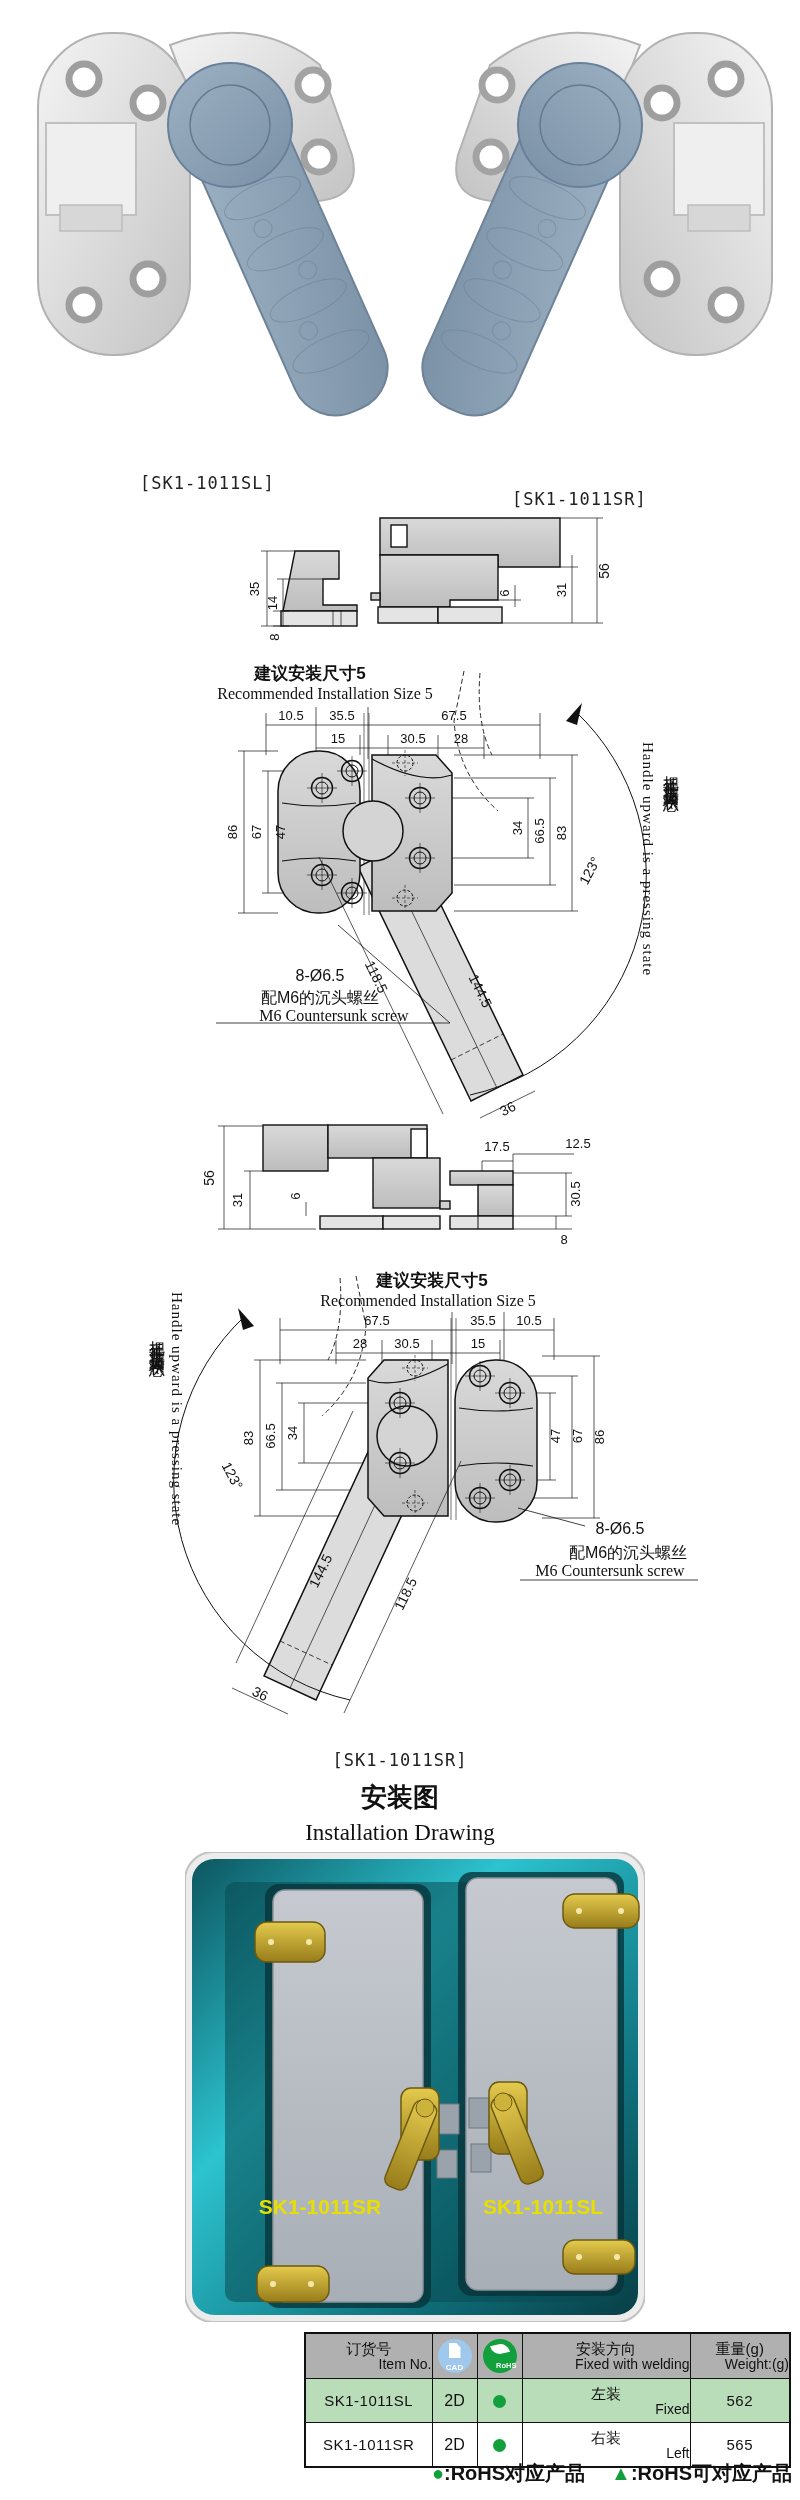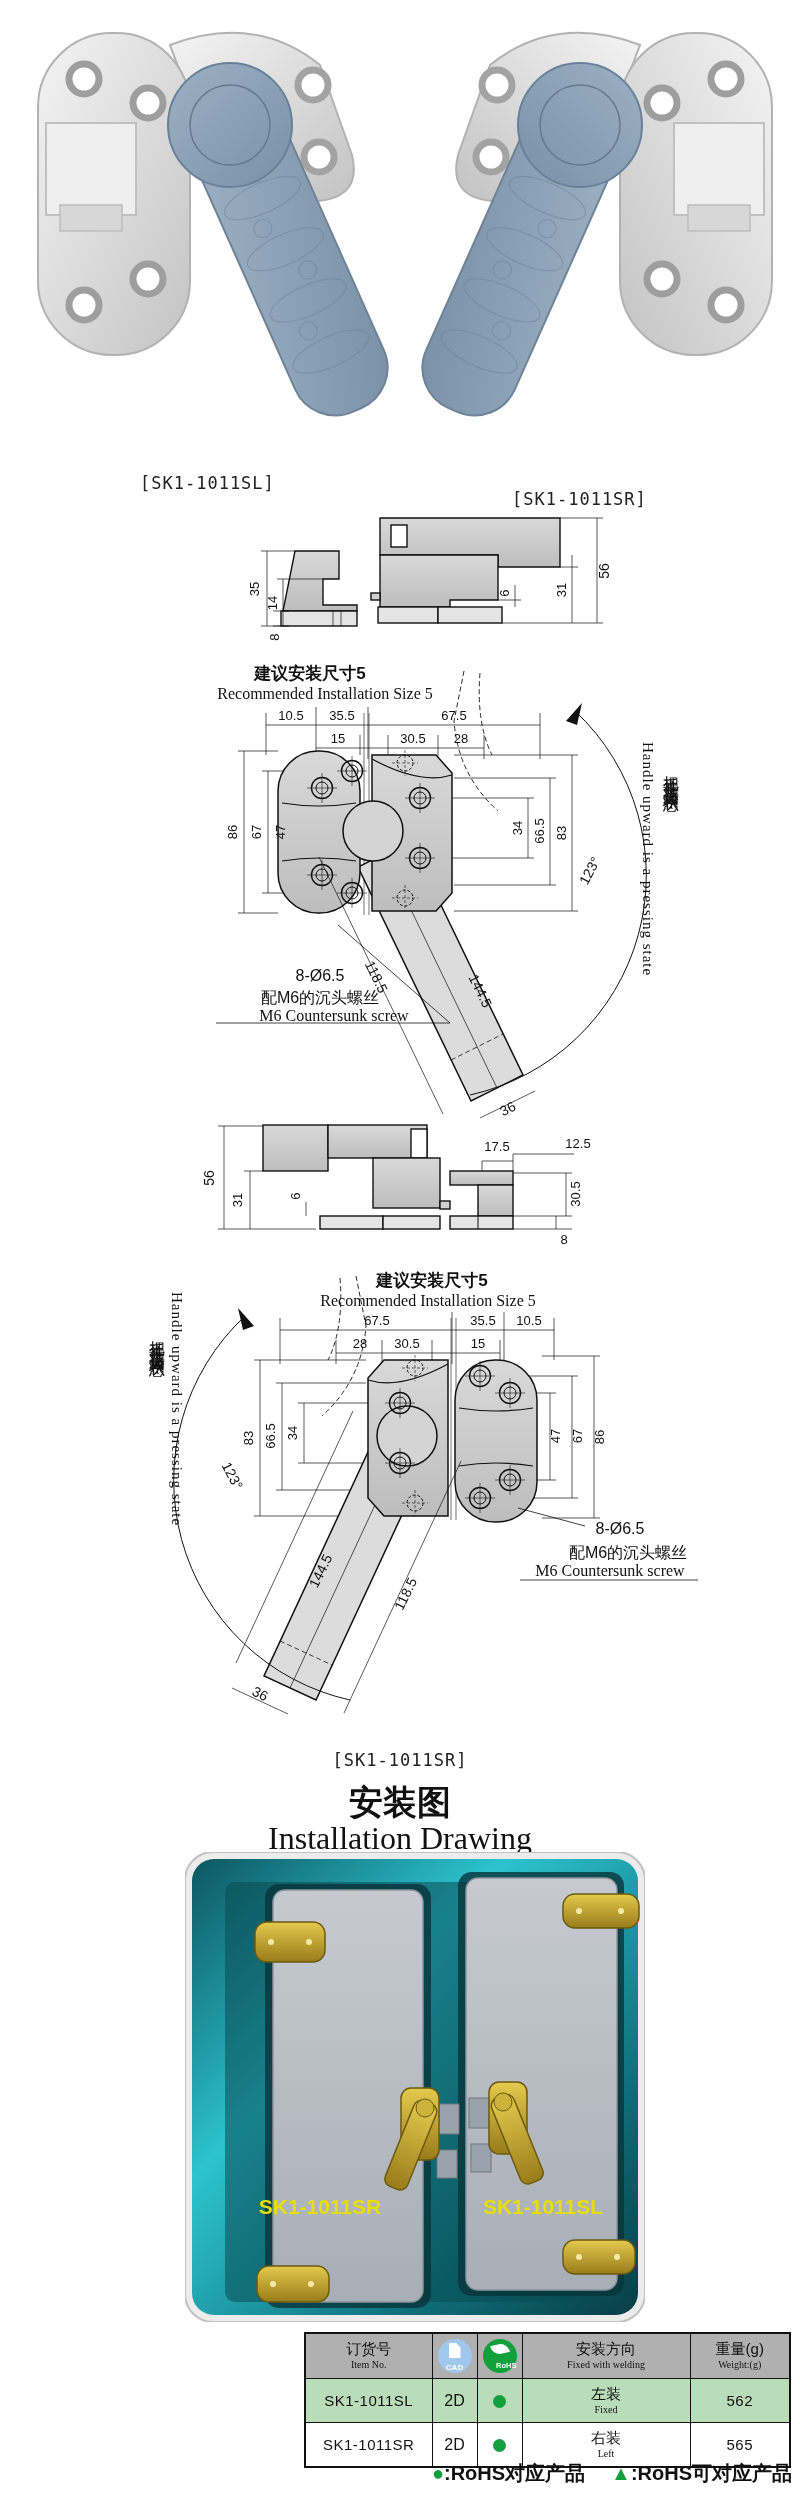--- a/index.html
+++ b/index.html
@@ -3,39 +3,39 @@
 <meta charset="utf-8">
 <style>
   html,body{margin:0;padding:0;background:#fff;}
   .page{position:relative;width:800px;height:2484px;background:#fff;overflow:hidden;
         font-family:"Liberation Sans",sans-serif;color:#111;}
   .abs{position:absolute;}
   .bracket{font-family:"DejaVu Sans Mono",monospace;font-size:17px;letter-spacing:1px;color:#222;}
   .center{text-align:center;width:100%;}
   .vtext{writing-mode:vertical-rl;text-orientation:mixed;font-size:16px;color:#111;letter-spacing:2px;}
   .vtext-en{writing-mode:vertical-rl;font-family:"Liberation Serif",serif;font-size:15px;color:#111;letter-spacing:1px;}
-  .title-zh{font-size:34px;font-weight:bold;color:#111;}
-  .title-en{font-family:"Liberation Serif",serif;font-size:32px;color:#111;}
+  .title-zh{font-size:26px;font-weight:bold;color:#111;}
+  .title-en{font-family:"Liberation Serif",serif;font-size:23px;color:#111;}
   svg text{fill:#111;}
   .dim{font:13px "Liberation Sans",sans-serif;}
   .dim14{font:14px "Liberation Sans",sans-serif;}
   .tzh{font:bold 17px "Liberation Sans",sans-serif;}
   .ten{font:16px "Liberation Serif",serif;}
   .nzh{font:16px "Liberation Sans",sans-serif;}
   .nen{font:16px "Liberation Serif",serif;}
   .doorlbl{font:bold 21px "Liberation Sans",sans-serif;fill:#e8df00;}
   
   .spec{border-collapse:collapse;table-layout:fixed;width:486px;background:#fff;}
   .spec td{border:1.6px solid #111;text-align:center;vertical-align:middle;padding:0;}
   .spec{border:2.5px solid #111;}
   .hdr td{background:#b0b0b0;height:44px;}
   .row1 td{background:#b9dcb9;height:43px;}
   .row2 td{background:#ffffff;height:43px;}
   .cell-zh{display:block;font-size:15px;line-height:17px;}
-  .cell-en{display:block;font-family:Liberation Serif, serif;font-size:10px;line-height:15px;}
+  .cell-en{display:block;font-family:Liberation Sans, sans-serif;font-size:14px;line-height:15px;text-align:right;}
   .item-cell{font-size:15px;letter-spacing:.5px;}
   .dot{display:inline-block;width:13px;height:13px;border-radius:50%;background:#12a03c;vertical-align:middle;}
   .cad-ic,.rohs-ic{width:34px;height:34px;border-radius:50%;position:relative;margin:0 auto;}
   .cad-ic{background:#9fc8ec;}
   .rohs-ic{background:#12a03c;}
   .cad-doc{position:absolute;left:11px;top:4px;width:12px;height:15px;background:#fff;
            clip-path:polygon(0 0,65% 0,100% 30%,100% 100%,0 100%);}
   .cad-txt{position:absolute;bottom:1px;width:100%;font:bold 8px "Liberation Sans",sans-serif;color:#fff;}
   .rohs-leaf{position:absolute;left:8px;top:5px;width:18px;height:10px;background:#fff;
              border-radius:0 12px 0 12px;transform:rotate(-14deg);}

